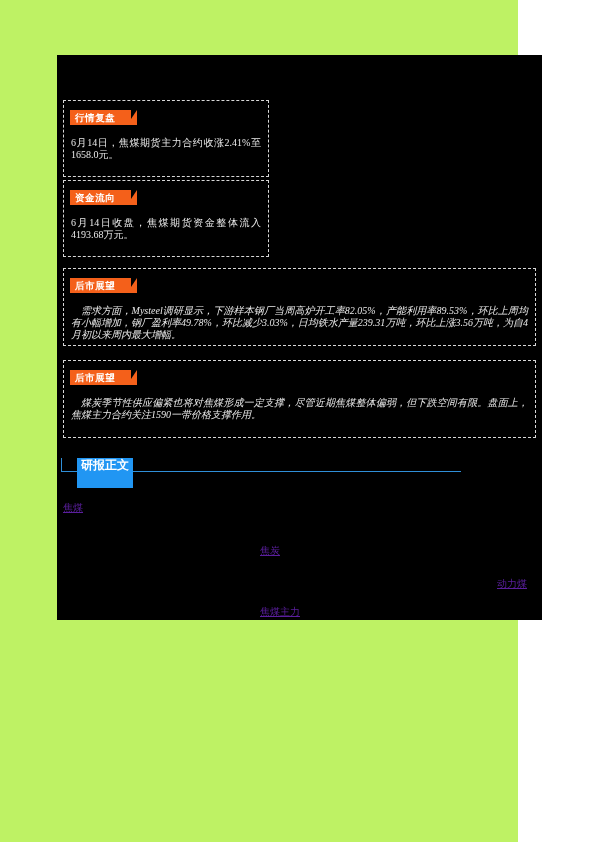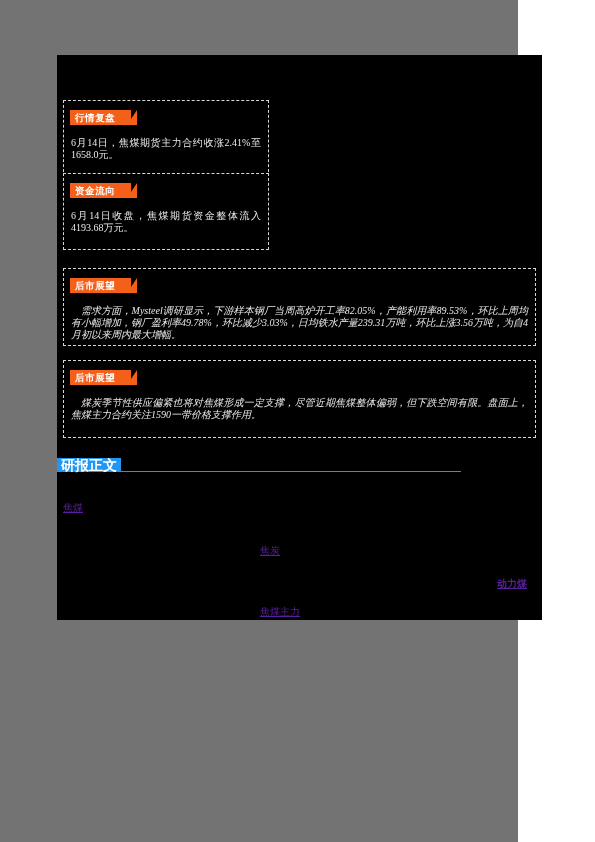--- a/index.html
+++ b/index.html
@@ -11,21 +11,21 @@
     overflow: hidden;
   }
   body {
     font-family: "Liberation Serif", "DejaVu Serif", serif;
   }
 
   .page {
     position: relative;
     width: 518px;
     height: 842px;
-    background: #737373;
+    background: #bef264;
   }
 
   
   .article-canvas {
     position: absolute;
     left: 57px;
     top: 55px;
     width: 485px;
     height: 565px;
     background: #000000;
@@ -37,21 +37,21 @@
     position: absolute;
     border: 1px dashed #d8d8d8;
     box-sizing: border-box;
     background: #000000;
   }
 
   .sec-narrow { left: 6px; width: 206px; }
   .sec-wide   { left: 6px; width: 473px; }
 
   .sec-1 { top: 45px;  height: 77px; }
-  .sec-2 { top: 118px; height: 77px; }
+  .sec-2 { top: 125px; height: 77px; }
   .sec-3 { top: 213px; height: 78px; }
   .sec-4 { top: 305px; height: 78px; }
 
   
   .badge {
     position: absolute;
     left: 6px;
     top: 9px;
     height: 15px;
     line-height: 15px;
@@ -95,30 +95,30 @@
   
   .report-tab-wrap {
     position: absolute;
     left: 0px;
     top: 403px;
     width: 485px;
     height: 18px;
   }
   .report-tab {
     position: absolute;
-    left: 0;
+    left: 20px;
     top: 0px;
     height: 12px;
     line-height: 12px;
     background: #2196f3;
     color: #ffffff;
-    font-size: 14px;
+    font-size: 12px;
     font-weight: bold;
     font-family: "DejaVu Sans", "Liberation Sans", sans-serif;
-    padding: 1px 4px 1px 4px;
+    padding: 1px 4px 17px 4px;
     white-space: nowrap;
     z-index: 3;
   }
   .report-rule {
     position: absolute;
     left: 4px;
     top: 13px;
     width: 400px;
     height: 1px;
     background: #2f8fd8;
@@ -145,21 +145,21 @@
     color: #5b1f9e;
     font-size: 10px;
     line-height: 11px;
     font-family: "Liberation Serif", "DejaVu Serif", serif;
     text-decoration: underline;
     white-space: nowrap;
     cursor: pointer;
   }
   .lk-1 { left: 6px;   top: 22px; }
   .lk-2 { left: 203px; top: 65px; }
-  .lk-3 { left: 440px; top: 98px; font-weight: bold; }
+  .lk-3 { left: 440px; top: 98px; }
   .lk-4 { left: 203px; top: 126px; }
 </style>
 </head>
 <body>
 
 <div class="page">
 
   <div class="article-canvas">
 
     <div class="section-box sec-narrow sec-1">

